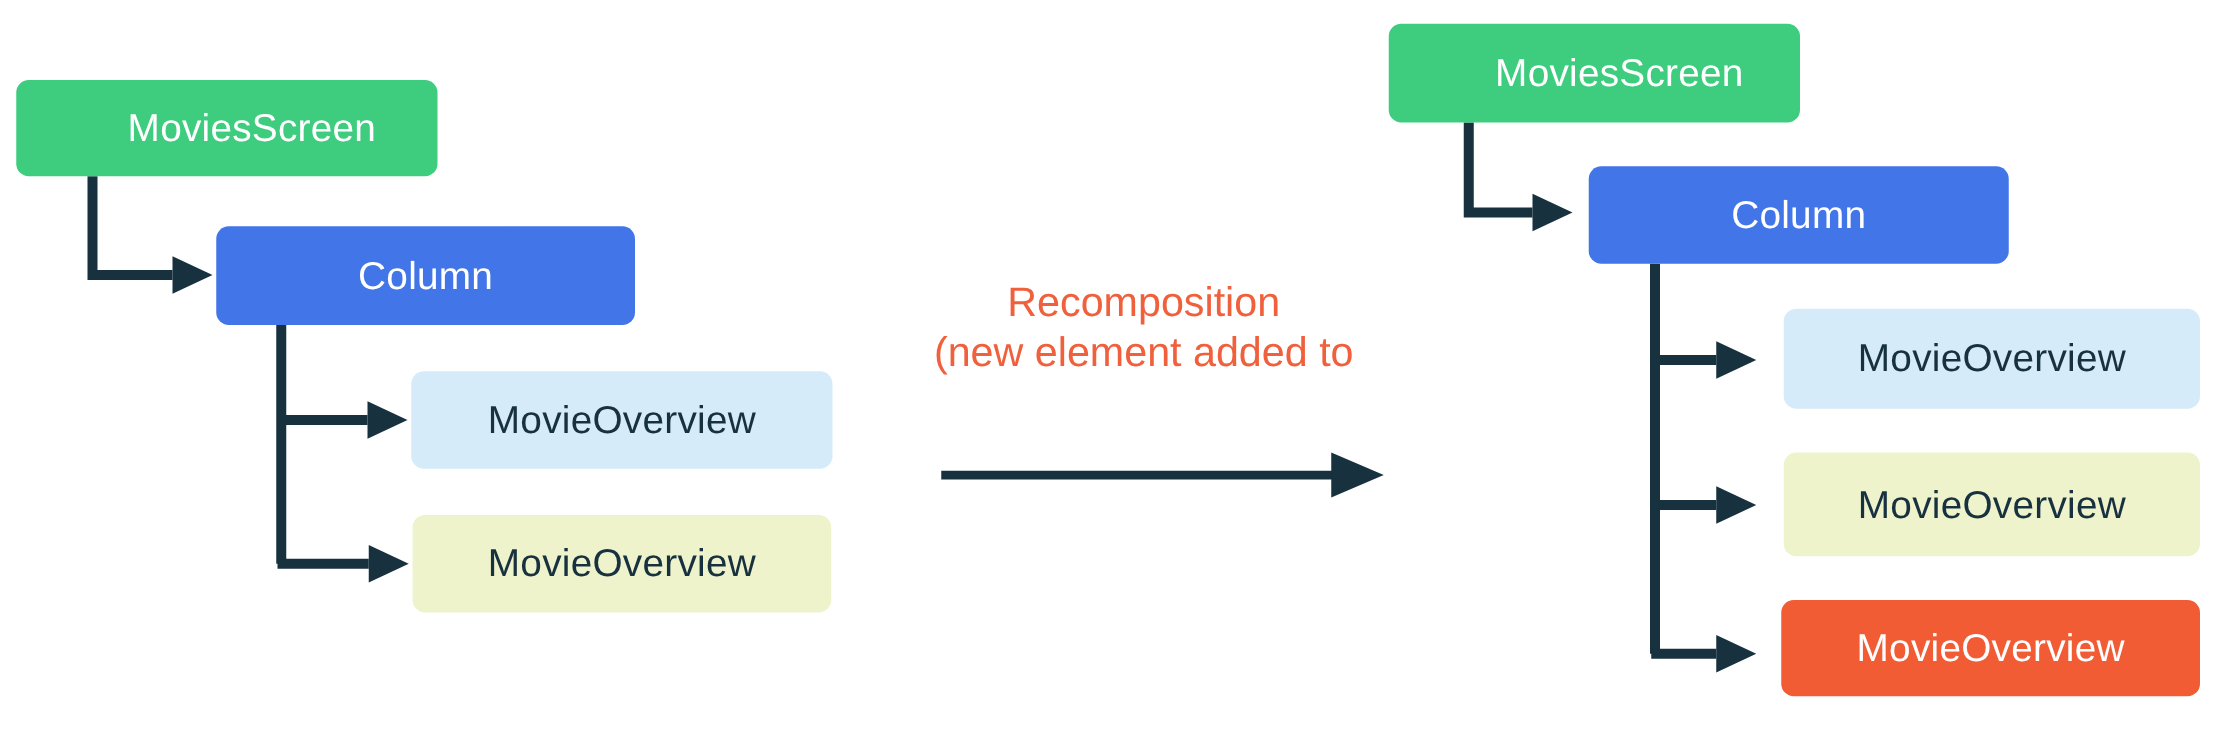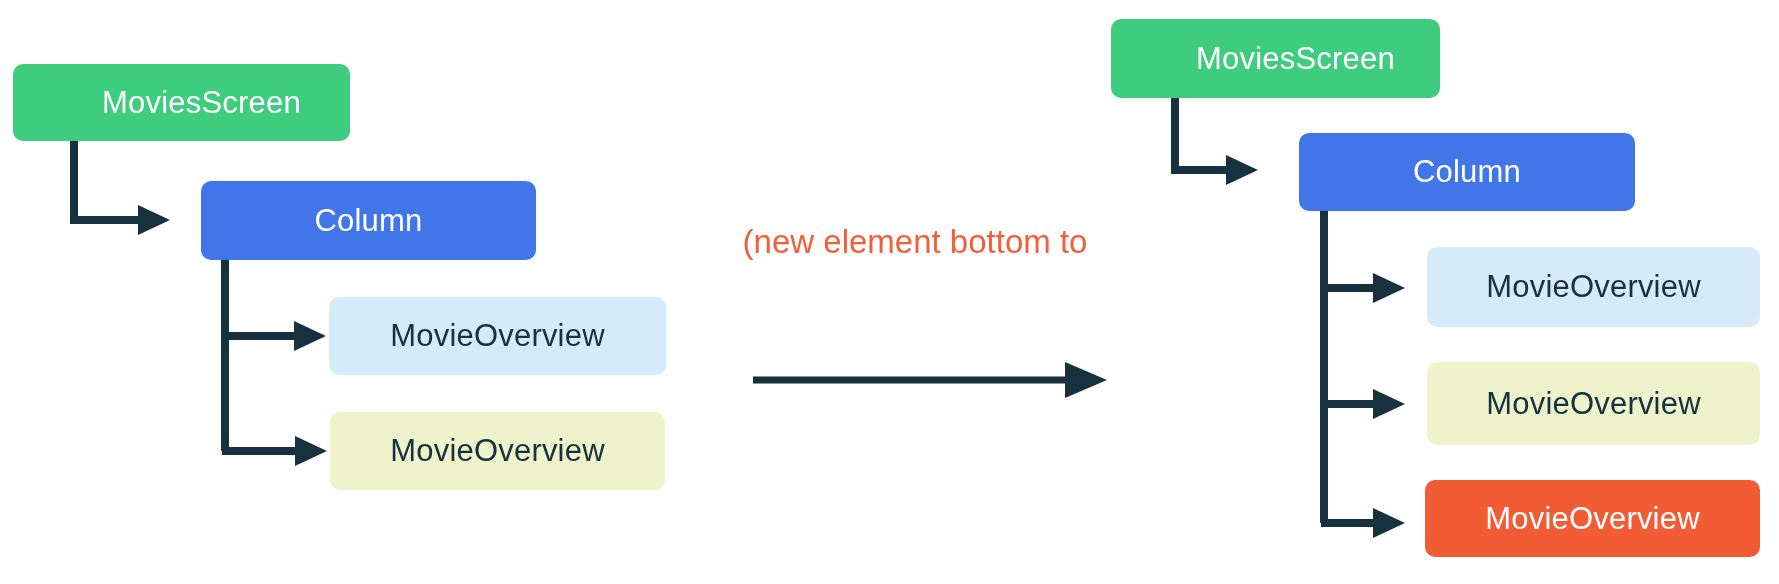--- a/index.html
+++ b/index.html
@@ -35,21 +35,21 @@
   .connector-layer polygon.head{
     fill:var(--connector-navy);
   }
   .node{
     position:absolute;display:flex;align-items:center;justify-content:center;
     border-radius:10px;font-size:31px;letter-spacing:0.2px;
   }
   .node.dark-bg{color:var(--text-on-dark);}
   .node.light-bg{color:var(--text-on-light);}
   .bg-green{background:var(--screen-green);padding-left:40px;}
-  .bg-blue{background:var(--column-blue);margin-left:28px;}
+  .bg-blue{background:var(--column-blue);}
   .bg-item-blue{background:var(--item-blue);}
   .bg-item-lime{background:var(--item-lime);}
   .bg-item-orange{background:var(--item-orange);}
 
   
   .l-root {left:13px;  top:64px;  width:337px; height:77px;}
   .l-col  {left:173px; top:181px; width:335px; height:79px;}
   .l-item1{left:329px; top:297px; width:337px; height:78px;}
   .l-item2{left:330px; top:412px; width:335px; height:78px;}
 
@@ -115,21 +115,22 @@
     <span>Column</span>
   </div>
   <div class="node light-bg bg-item-blue l-item1">
     <span>MovieOverview</span>
   </div>
   <div class="node light-bg bg-item-lime l-item2">
     <span>MovieOverview</span>
   </div>
 
   <div class="annotation">
-    <div>(new element bottom to</div>
+    <div>Recomposition</div>
+    <div>(new element added to</div>
   </div>
 
   <div class="node dark-bg bg-green r-root">
     <span>MoviesScreen</span>
   </div>
   <div class="node dark-bg bg-blue r-col">
     <span>Column</span>
   </div>
   <div class="node light-bg bg-item-blue r-item1">
     <span>MovieOverview</span>

